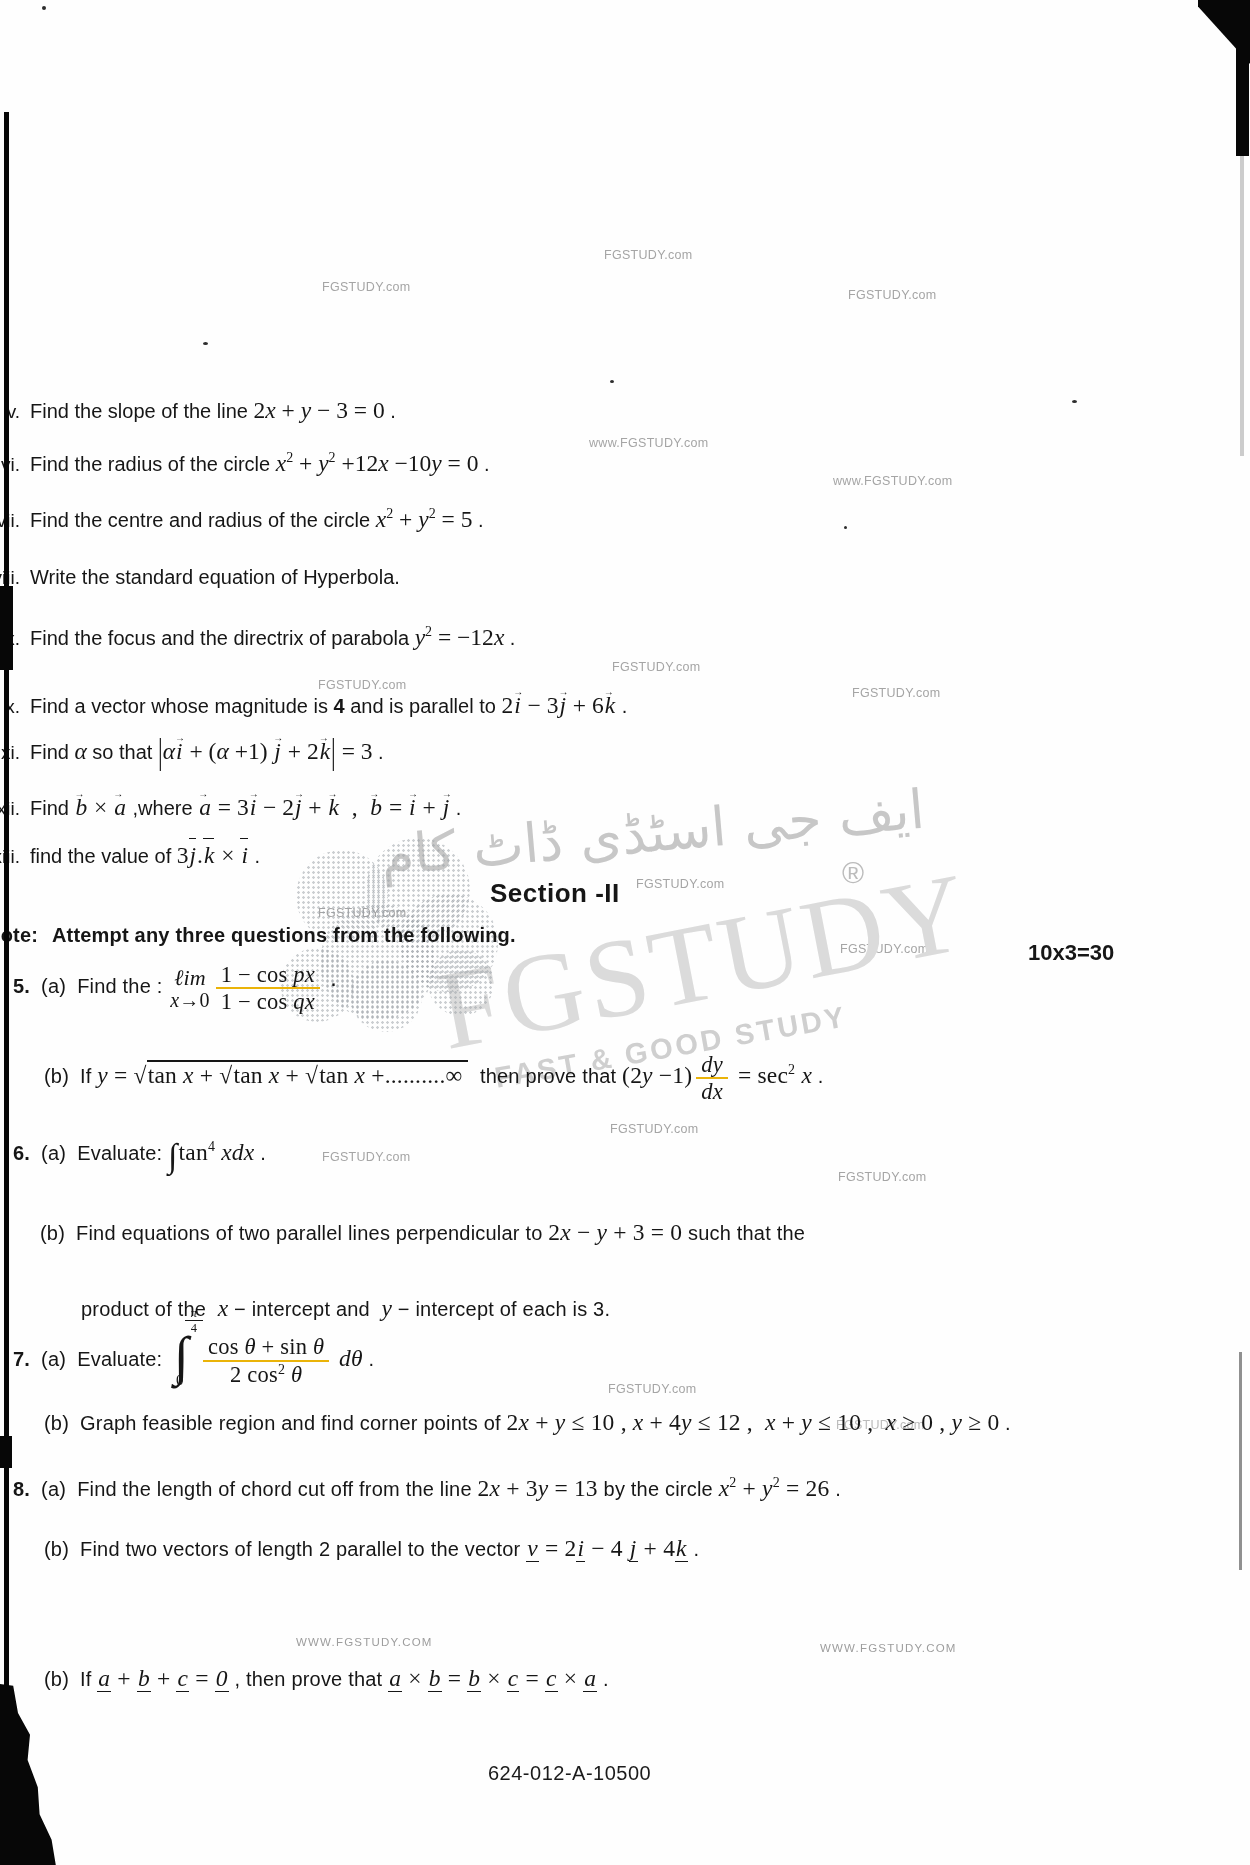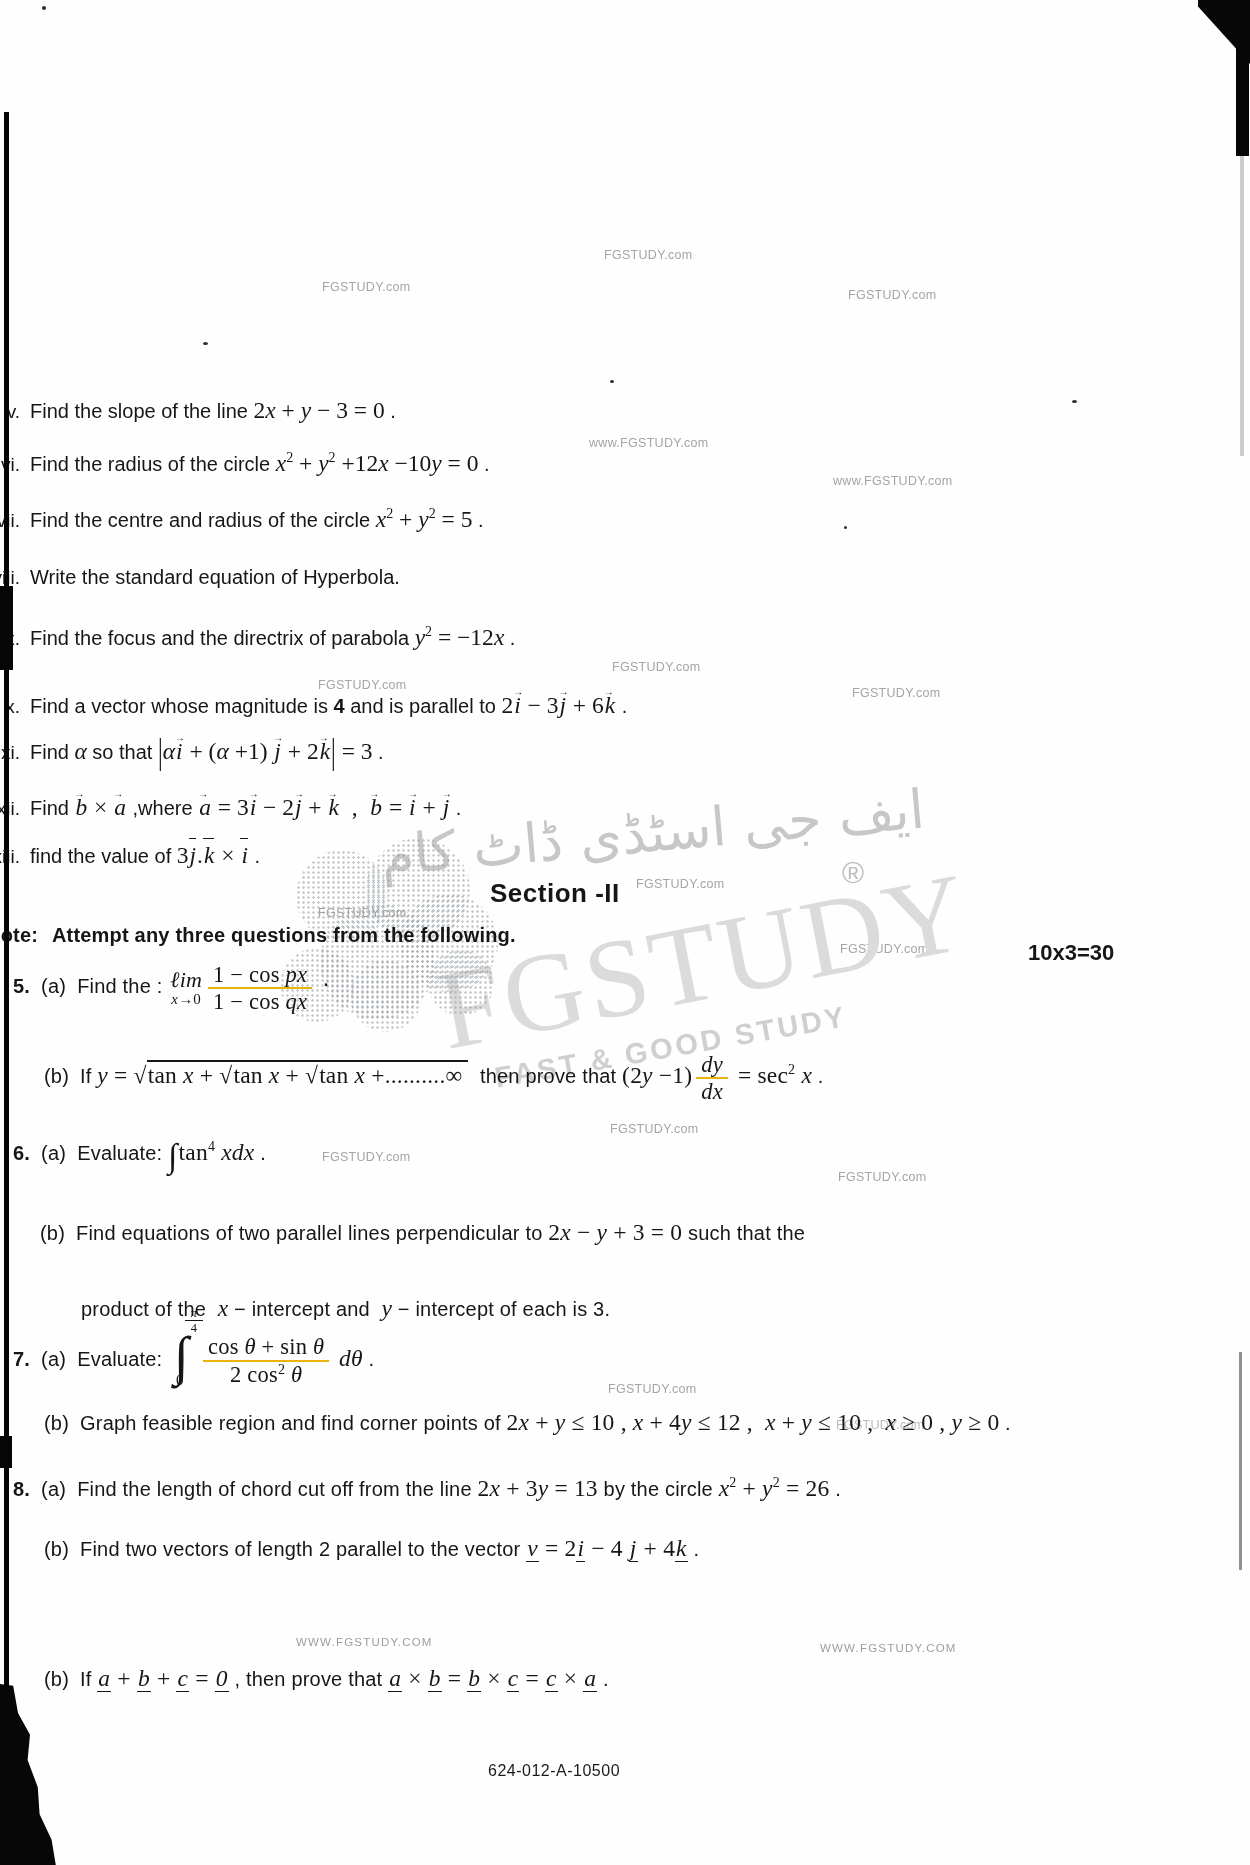--- a/index.html
+++ b/index.html
@@ -25,36 +25,36 @@
   .vec::after{content:"\2192";position:absolute;left:0;top:-13px;font-size:10px;font-style:normal;color:#161616}
   .bar{position:relative;display:inline-block;font-style:italic;padding:0 1px}
   .bar::after{content:"";position:absolute;left:0;right:1px;top:0;border-top:1.7px solid #161616}
   .und{border-bottom:1.7px solid #161616;padding:0 1px;font-style:italic}
   .pipe{display:inline-block;transform:scaleY(1.55)}
   .frac{display:inline-block;vertical-align:middle;text-align:center;font-family:"Liberation Serif","DejaVu Serif",serif;font-size:22.5px;line-height:1.12;margin:0 4px}
   .ftop{display:block;border-bottom:2px solid #eab308;padding:0 5px}
   .fbot{display:block;padding:0 5px}
   .limwrap{display:inline-block;vertical-align:middle;text-align:center;font-family:"Liberation Serif","DejaVu Serif",serif;line-height:1;margin:0 2px}
   .limtop{display:block;font-size:22px;font-style:italic}
-  .limbot{display:block;font-size:15px;margin-top:1px}
+  .limbot{display:block;font-size:20px;margin-top:1px}
   .rad{border-top:2px solid #161616;padding:0 2px 0 1px}
   .int1{font-family:"Liberation Serif","DejaVu Serif",serif;font-size:34px;vertical-align:-7px;margin-right:1px}
   .bigint{display:inline-block;position:relative;vertical-align:middle;margin:0 10px 0 6px}
   .isym{font-size:54px;line-height:.9;font-family:"Liberation Serif","DejaVu Serif",serif}
   .ul{position:absolute;left:11px;top:-26px;width:18px;text-align:center;font-size:12.5px;font-family:"Liberation Serif","DejaVu Serif",serif;line-height:1.15}
   .sft{display:block;border-bottom:1.3px solid #161616;font-style:italic}
   .sfb{display:block}
   .ll{position:absolute;left:2px;bottom:-13px;font-size:15px;font-family:"Liberation Serif","DejaVu Serif",serif}
   .bigp{font-size:33px;vertical-align:-6px;font-family:"Liberation Serif","DejaVu Serif",serif;font-weight:400}
   .mdot{font-size:24px;vertical-align:2px}
   
   .sec{position:absolute;font-size:26px;font-weight:bold;letter-spacing:.5px}
   .note{position:absolute;font-weight:bold;font-size:20px;letter-spacing:.2px;white-space:nowrap}
   .marks{position:absolute;font-weight:bold;font-size:22px}
-  .footer{position:absolute;font-size:16px;letter-spacing:.5px;color:#1b1b1b}
+  .footer{position:absolute;font-size:20px;letter-spacing:.5px;color:#1b1b1b}
   
   .wm{position:absolute;color:#a5a5a5;font-size:12.5px;letter-spacing:.3px;white-space:nowrap;z-index:0}
   .wmcaps{position:absolute;color:#9d9d9d;font-size:11.5px;letter-spacing:1.2px;white-space:nowrap;z-index:0}
   .bigwm{position:absolute;left:440px;top:948px;font-family:"Liberation Serif","DejaVu Serif",serif;
          font-size:112px;line-height:1.15;color:#dbdbdb;letter-spacing:3px;transform:rotate(-11deg);
          transform-origin:0 50%;z-index:0;white-space:nowrap}
   .tagline{position:absolute;left:495px;top:1062px;font-size:29px;font-weight:bold;letter-spacing:3px;
          color:#cfcfcf;transform:rotate(-10deg);transform-origin:0 50%;z-index:0;white-space:nowrap}
   .urdu{position:absolute;left:455px;top:798px;width:470px;direction:rtl;font-family:"DejaVu Sans",sans-serif;
          font-size:54px;color:#c7c7c7;transform:rotate(-5deg);transform-origin:50% 50%;z-index:0;white-space:nowrap}

